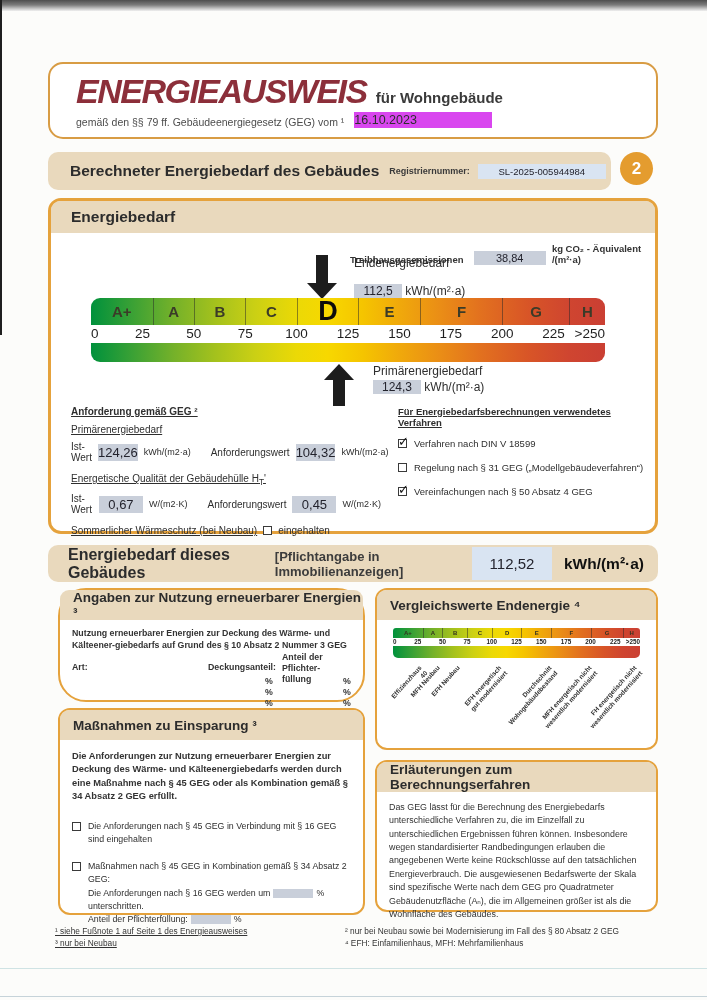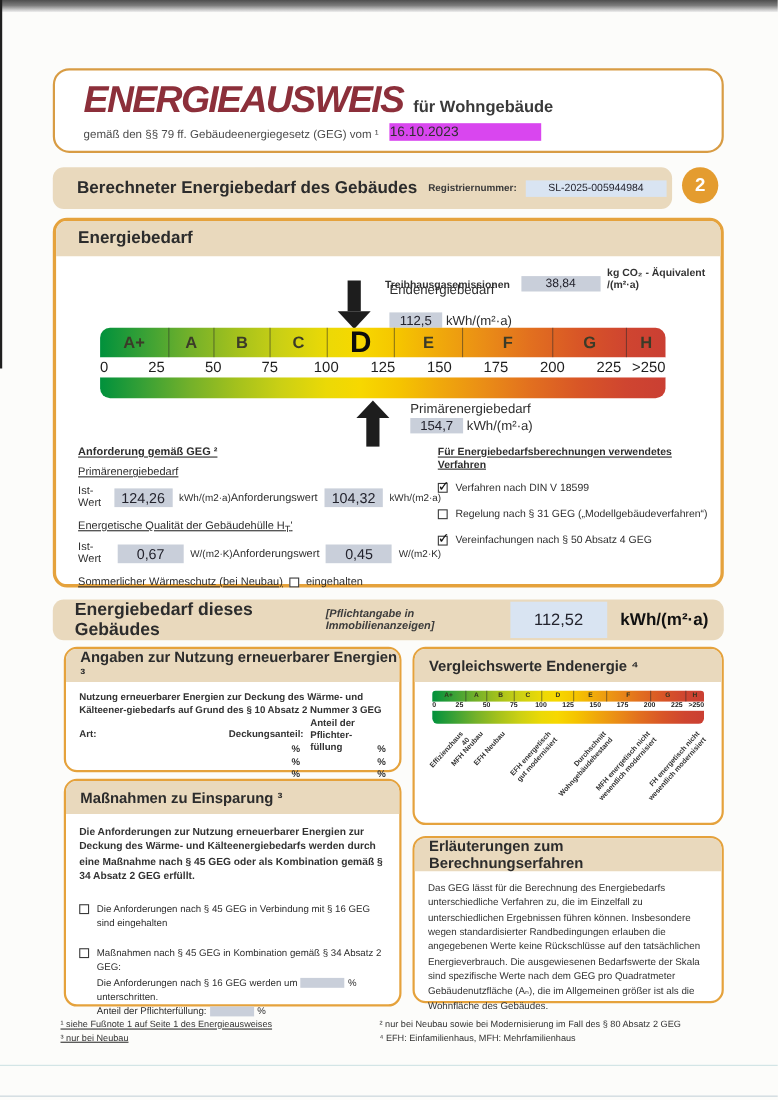--- a/index.html
+++ b/index.html
@@ -75,39 +75,39 @@
   .scale-ticks span:first-child{transform:none;}
   .scale-ticks span:last-child{transform:translateX(-100%);}
   .scale-band{height:19px;border-radius:0 0 9px 9px;}
 
   
   .anf{position:absolute;left:20px;top:205px;width:330px;font-size:10px;color:#2e2e2e;}
   .anf .h{font-weight:bold;margin-bottom:7px;}
   .anf .sh{margin-bottom:6px;}
   .anf-row{display:flex;align-items:center;margin:4px 0 10px 0;}
   .anf-row .vbox{width:70px;font-size:13px;margin:0 6px;padding:1px 0;}
-  .anf-row .unit{font-size:9px;margin-right:0;}
+  .anf-row .unit{font-size:9px;margin-right:20px;}
   .sws-row{display:flex;align-items:center;gap:6px;margin-top:10px;}
   .verf{position:absolute;left:347px;top:205px;width:250px;font-size:9.5px;color:#2e2e2e;}
   .verf .h{font-weight:bold;margin-bottom:10px;}
   .verf-item{display:flex;align-items:flex-start;gap:7px;margin-bottom:13px;}
   .verf-item .cb{margin-top:1px;}
 
   
   .bar2{position:absolute;left:48px;top:545px;width:610px;height:37px;border-radius:10px;display:flex;align-items:center;box-sizing:border-box;}
   .bar2-title{font-size:16px;font-weight:bold;color:#2c2c2c;margin-left:20px;}
-  .bar2-note{font-size:10px;font-weight:bold;color:#3c3c3c;margin-left:4px;font-style:italic;}
+  .bar2-note{font-size:13px;font-weight:bold;color:#3c3c3c;margin-left:4px;}
   .bar2-box{margin-left:auto;width:96px;font-size:15px;padding:8px 0;}
   .bar2-unit{font-size:15.5px;font-weight:bold;color:#111;margin:0 14px 0 12px;}
 
   
   .lbox{border-width:2.5px;border-radius:12px;}
   .lbox-head{min-height:30px;border-radius:9px 9px 0 0;display:flex;align-items:center;
     font-size:13.5px;font-weight:bold;color:#2c2c2c;padding-left:13px;}
-  .box-ren{left:58px;top:588px;width:307px;height:114px;}
+  .box-ren{left:58px;top:588px;width:307px;height:114px;border-radius:28px;}
   .box-mass{left:58px;top:708px;width:307px;height:207px;}
   .box-vgl{left:375px;top:588px;width:283px;height:162px;}
   .box-erl{left:375px;top:760px;width:283px;height:152px;}
 
   .ren-body{padding:8px 10px 0 12px;font-size:8.8px;font-weight:bold;color:#333;line-height:1.35;}
   .ren-cols{position:relative;padding:2px 10px 0 12px;font-size:8.8px;font-weight:bold;color:#333;height:22px;}
   .ren-art{position:absolute;left:12px;top:10px;}
   .ren-deck{position:absolute;left:148px;top:10px;}
   .ren-pfl{position:absolute;left:222px;top:0;width:72px;line-height:1.25;}
   .pct-row{position:relative;height:11px;font-size:8.8px;font-weight:bold;color:#333;}
@@ -219,21 +219,21 @@
   </div>
 
   <div class="arrow-up">
     <div class="head"></div>
       <div class="stem"></div>
   </div>
 
   <div class="prim-block">
     <div>Primärenergiebedarf</div>
     <div class="end-val-row">
-      <span class="prim-box vbox">154,7</span>
+      <span class="prim-box vbox">124,3</span>
       <span>kWh/(m²·a)</span>
     </div>
   </div>
 
   <div class="anf">
     <div class="h u">Anforderung gemäß GEG ²</div>
     <div class="sh u">Primärenergiebedarf</div>
     <div class="anf-row">
       <span>Ist-Wert</span>
       <span class="vbox">124,26</span>

